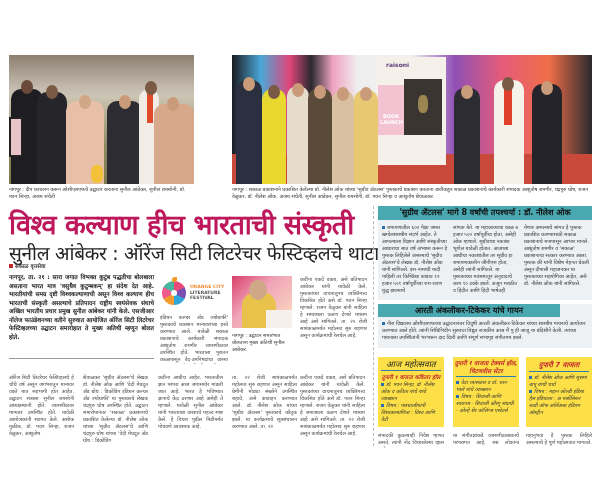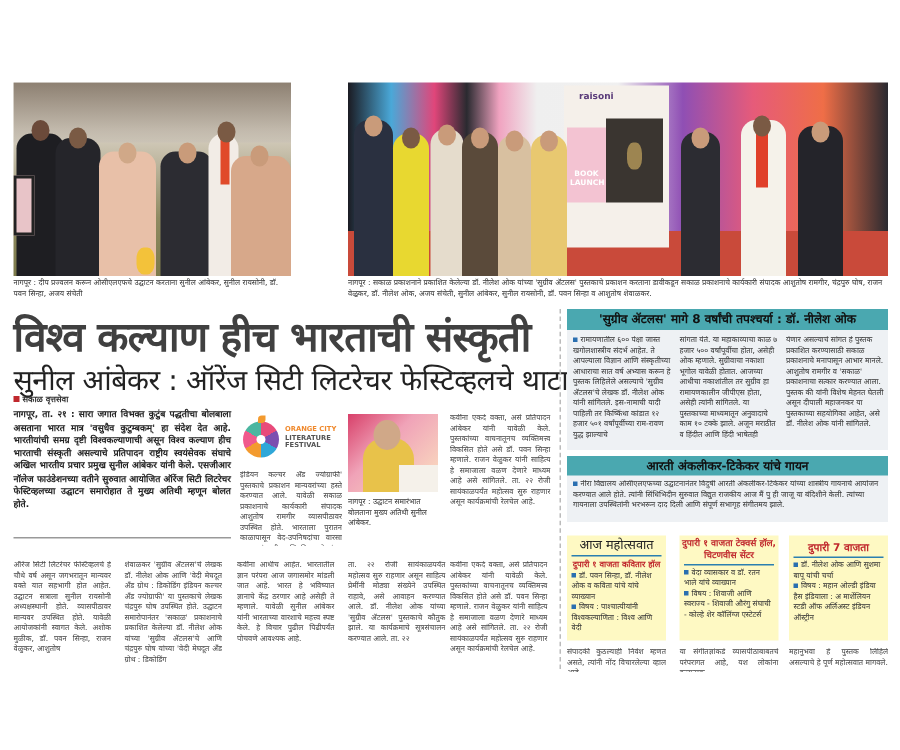--- a/index.html
+++ b/index.html
@@ -5,38 +5,38 @@
   * { box-sizing: border-box; margin: 0; padding: 0; }
   body { width: 600px; height: 500px; background: #ffffff; font-family: "DejaVu Sans", sans-serif; color: #222; overflow: hidden; position: relative; }
   .abs { position: absolute; }
   .photo { position: absolute; overflow: hidden; }
   .photo-left { left: 9px; top: 55px; width: 185px; height: 129px; background: linear-gradient(180deg,#b9b3a8 0%,#d8d0c2 25%,#8f8a62 70%,#7c7a4a 100%); }
   .photo-right { left: 232px; top: 55px; width: 360px; height: 129px; background: linear-gradient(90deg,#1b1b22 0%,#4aa8d8 8%,#e0467a 16%,#2a2a30 22%,#f0a3c0 28%,#efefef 35%,#f0f0f0 50%,#8f4fb4 62%,#e65b7a 75%,#ef6e47 88%,#2a2a30 100%); }
   .floor { position:absolute; left:0; right:0; bottom:0; height:30px; background:#c94a3a; }
   .person { position: absolute; bottom: 0; border-radius: 10px 10px 0 0; }
   .head { position: absolute; width: 12px; height: 14px; border-radius: 50%; background: #c99b7a; }
   .caption { position: absolute; font-size: 5px; line-height: 7px; color: #333; }
-  .headline { position: absolute; left: 9px; top: 205px; font-size: 27px; font-weight: bold; color: #404040; font-family: "DejaVu Sans", sans-serif; letter-spacing: -0.5px; white-space: nowrap; }
+  .headline { position: absolute; left: 9px; top: 205px; font-size: 27px; font-weight: bold; color: #be185d; font-family: "DejaVu Sans", sans-serif; letter-spacing: -0.5px; white-space: nowrap; }
   .subhead { position: absolute; left: 9px; top: 240px; font-size: 19px; color: #222; white-space: nowrap; letter-spacing: -0.3px; }
   .byline { position: absolute; left: 9px; top: 262px; font-size: 5.5px; font-weight: bold; color: #333; }
   .byline .dot { display:inline-block; width:4px; height:4px; background:#c0282d; margin-right:2px; vertical-align:middle; }
   .lead { position: absolute; left: 9px; top: 273px; width: 145px; font-size: 6px; line-height: 8.5px; font-weight: bold; color: #222; text-align: justify; }
   .col-text { position: absolute; font-size: 5px; line-height: 7px; color: #444; text-align: justify; }
   .logo-box { position: absolute; left: 160px; top: 276px; width: 70px; height: 32px; }
   .logo-flower { position:absolute; left:2px; top:5px; width:24px; height:24px; border-radius:50%; background: conic-gradient(#e84a7a 0 60deg,#7b4fb0 60deg 120deg,#2fa7d8 120deg 180deg,#f39a2e 180deg 240deg,#f05a8c 240deg 300deg,#4bb6a0 300deg 360deg); }
   .logo-flower::after { content:""; position:absolute; left:9px; top:9px; width:6px; height:6px; border-radius:50%; background:#fff; }
   .logo-leaf { position:absolute; left:12px; top:1px; width:5px; height:5px; background:#f39a2e; border-radius:50% 0; }
   .logo-text { position:absolute; left:30px; top:8px; font-size:4.5px; line-height:5.5px; color:#555; font-weight:bold; }
   .logo-text .l1 { color:#f08a2e; }
   .speaker-photo { position:absolute; left:232px; top:276px; width:60px; height:52px; background: linear-gradient(135deg,#d8406a 0%,#f0a3b8 40%,#fbe3c0 100%); overflow:hidden; }
   .box-blue { position: absolute; background: #eef1f4; }
   .box-header { position: absolute; background: #4aa8b0; color: #111; font-weight: bold; text-align: center; }
   .box-text { position: absolute; font-size: 5px; line-height: 7px; color: #333; }
   .box-text .sq { display:inline-block; width:3px; height:3px; background:#2a6fb0; margin-right:2px; vertical-align: middle; }
-  .event-box { position: absolute; background: #fef9c3; }
+  .event-box { position: absolute; background: #fde047; font-style: italic; }
   .event-title { position:absolute; left:0; right:0; text-align:center; font-size:8.5px; line-height:10px; }
   .event-sub { font-size: 6px; color: #c0282d; font-weight: bold; }
   .event-body { position:absolute; font-size:5px; line-height:7px; color:#333; }
   .event-body .sq { display:inline-block; width:3px; height:3px; background:#2a6fb0; margin-right:2px; vertical-align: middle; }
   .rule { position:absolute; background:#2a7fb0; height:1px; }
   .vrule { position:absolute; width:1px; background:#ccc; }
 </style>
 </head>
 <body>
 
@@ -122,21 +122,21 @@
 <div class="col-text" style="left:232px;top:374px;width:65px;height:70px;overflow:hidden;">ता. २२ रोजी सायंकाळपर्यंत महोत्सव सुरु राहणार असून साहित्य प्रेमींनी मोठ्या संख्येने उपस्थित राहावे, असे आवाहन करण्यात आले. डॉ. नीलेश ओक यांच्या 'सुग्रीव ॲटलस' पुस्तकाचे कौतुक झाले. या कार्यक्रमाचे सूत्रसंचालन करण्यात आले. ता. २२</div>
 <div class="col-text" style="left:300px;top:374px;width:65px;height:70px;overflow:hidden;">कवींना एकदे वक्ता, असे प्रतिपादन आंबेकर यांनी यावेळी केले. पुस्तकांच्या वाचनातूनच व्यक्तिमत्त्व विकसित होते असे डॉ. पवन सिन्हा म्हणाले. राजन वेळुकर यांनी साहित्य हे समाजाला वळण देणारे माध्यम आहे असे सांगितले. ता. २२ रोजी सायंकाळपर्यंत महोत्सव सुरु राहणार असून कार्यक्रमांची रेलचेल आहे.</div>
 
 <div class="box-blue" style="left:378px;top:206px;width:214px;height:94px;"></div>
 <div class="box-header" style="left:378px;top:206px;width:214px;height:14px;font-size:8px;line-height:14px;">'सुग्रीव ॲटलस' मागे 8 वर्षांची तपश्चर्या : डॉ. नीलेश ओक</div>
 <div class="box-text" style="left:382px;top:224px;width:66px;height:72px;overflow:hidden;"><span class="sq"></span><span>रामायणातील ६०० पेक्षा जास्त खगोलशास्त्रीय संदर्भ आहेत. ते आपल्याला विज्ञान आणि संस्कृतीच्या आधाराचा सात वर्ष अभ्यास करून हे पुस्तक लिहिलेले असल्याचे 'सुग्रीव ॲटलस'चे लेखक डॉ. नीलेश ओक यांनी सांगितले. इस-नामाची यादी पाहिली तर किष्किंधा कांडात १२ हजार ५०१ वर्षांपूर्वीच्या राम-रावण युद्ध झाल्याचे</span></div>
 <div class="box-text" style="left:453px;top:224px;width:66px;height:72px;overflow:hidden;">सांगता येते. या महाकाव्याचा काळ ७ हजार ५०० वर्षांपूर्वीचा होता, असेही ओक म्हणाले. सुग्रीवाचा नकाशा भूगोल यावेळी होतात. आजच्या आधीचा नकाशांतील तर सुग्रीव हा रामायणकालीन जीपीएस होता, असेही त्यांनी सांगितले. या पुस्तकाच्या माध्यमातून अनुवादाचे काम १० टक्के झाले. अजून मराठीत व हिंदीत आणि हिंदी भाषेतही</div>
 <div class="box-text" style="left:524px;top:224px;width:66px;height:72px;overflow:hidden;">येणार असल्याचे सांगत हे पुस्तक प्रकाशित करण्यासाठी सकाळ प्रकाशनाचे मनापासून आभार मानले. आशुतोष रामगीर व 'सकाळ' प्रकाशनाचा सत्कार करण्यात आला. पुस्तक की यांनी विशेष मेहनत घेतली असून दीपाली महाजनकर या पुस्तकाच्या सहयोगिका आहेत, असे डॉ. नीलेश ओक यांनी सांगितले.</div>
 
 <div class="box-blue" style="left:378px;top:304px;width:214px;height:44px;"></div>
-<div class="box-header" style="left:378px;top:304px;width:214px;height:13px;font-size:8px;line-height:13px;">आरती अंकलीकर-टिकेकर यांचे गायन</div>
+<div class="box-header" style="left:378px;top:304px;width:182px;height:13px;font-size:8px;line-height:13px;">आरती अंकलीकर-टिकेकर यांचे गायन</div>
 <div class="box-text" style="left:382px;top:320px;width:208px;height:26px;overflow:hidden;"><span class="sq"></span><span>नीरा विद्यालय ओसीएलएफच्या उद्घाटनानंतर विदुषी आरती अंकलीकर-टिकेकर यांच्या शास्त्रीय गायनाचे आयोजन करण्यात आले होते. त्यांनी सिंधिभिदीन सुरुवात विद्युत राजकीय आज मैं पु ही जाजू या बंदिशीने केली. त्यांच्या गायनाला उपस्थितांनी भरभरून दाद दिली आणि संपूर्ण सभागृह संगीतमय झाले.</span></div>
 
 <div class="event-box" style="left:378px;top:357px;width:66px;height:70px;">
   <div class="event-title" style="top:2px;">आज महोत्सवात</div>
   <div class="rule" style="left:3px;right:3px;top:13px;"></div>
   <div class="event-title event-sub" style="top:15px;font-size:5.5px;">दुपारी १ वाजता कवितार हॉल</div>
   <div class="event-body" style="left:3px;top:24px;width:60px;">
     <div><span class="sq"></span><span>डॉ. पवन सिन्हा, डॉ. नीलेश ओक व कविता यांचे यांचे व्याख्यान</span></div>
     <div><span class="sq"></span><span>विषय : पाश्चात्यीयांनी विश्वकल्याणिता : विश्व आणि वेदी</span></div>
   </div>

